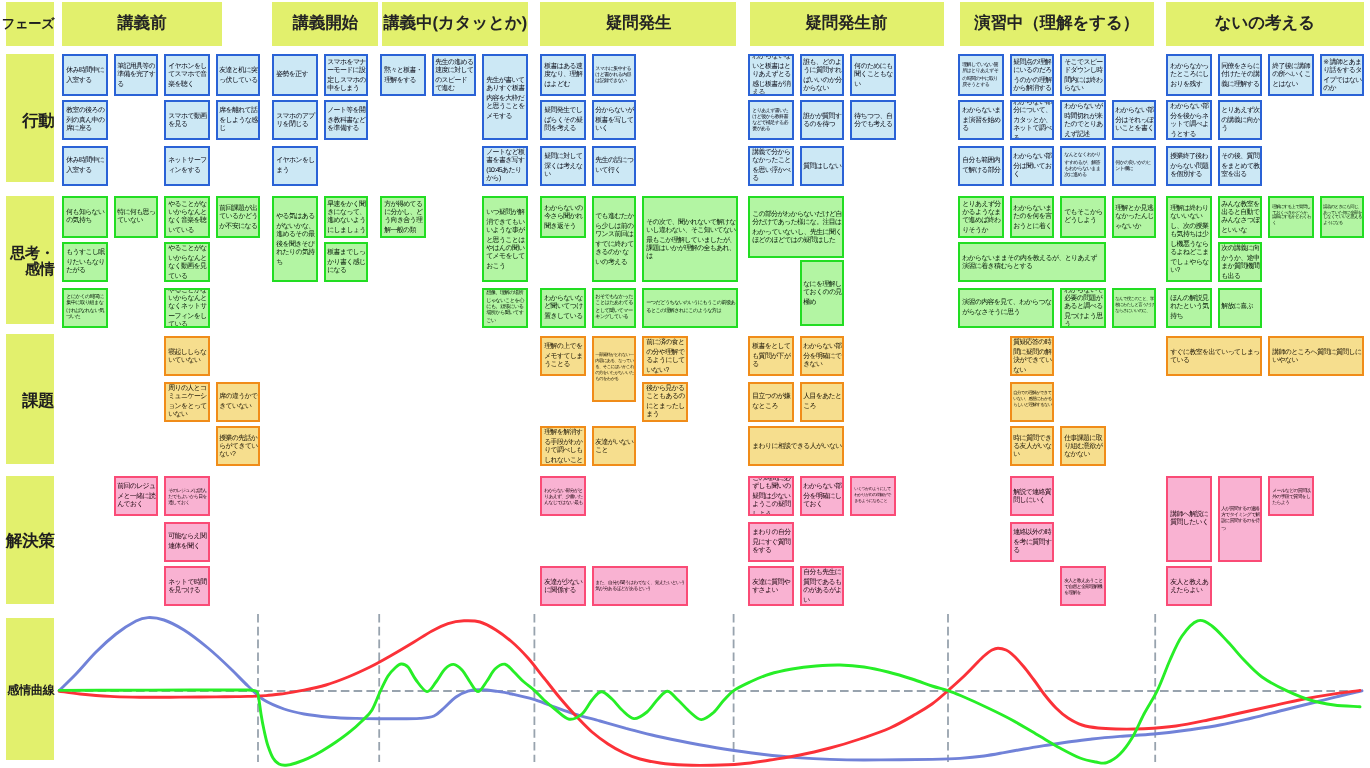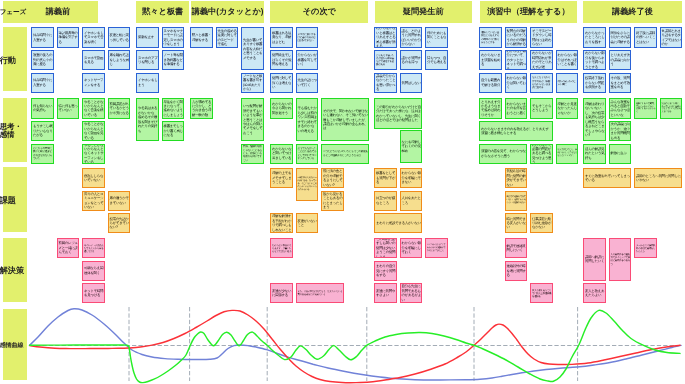--- a/index.html
+++ b/index.html
@@ -8,46 +8,46 @@
        font-family:"Liberation Sans","DejaVu Sans",sans-serif;
        -webkit-font-smoothing:antialiased;text-rendering:geometricPrecision;}
   #map{position:relative;width:685px;height:384px;}
   .hdr{position:absolute;background:#e2f06d;display:flex;align-items:center;
        justify-content:center;color:#242424;font-size:8.2px;font-weight:bold;
        letter-spacing:0px;white-space:nowrap;}
   .rowlab{position:absolute;background:#e2f06d;display:flex;align-items:center;
        justify-content:center;color:#1f1f1f;font-size:8.2px;font-weight:bold;
        text-align:center;line-height:8.5px;width:24.4px;left:2.9px;
        white-space:pre-line;letter-spacing:-0.1px;}
-  .rowlab>span{display:block;width:34px;margin-left:-3.2px;text-align:left;
+  .rowlab>span{display:block;width:34px;margin-left:-3.2px;text-align:right;
        position:relative;top:1.6px;white-space:pre;}
   .card{position:absolute;box-sizing:border-box;overflow:hidden;
         display:flex;align-items:center;
         padding:0.4px 0.1px 0.4px 1.1px;}
   .card>span{display:block;width:100%;
         line-height:4.45px;letter-spacing:-0.3px;word-break:break-all;
         font-size:3.45px;}
   .a{background:#cce8f5;border:1.15px solid #2a62d6;color:#060612;}
   .t{background:#b3f5a3;border:1.05px solid #22dd22;color:#031505;}
   .i{background:#f6de8e;border:1.05px solid #f08c19;color:#160f02;}
   .s{background:#f9b2d2;border:1.25px solid #fa4b76;color:#18030b;}
   #curvesvg{position:absolute;left:0;top:0;}
 </style>
 </head>
 <body>
 
 <div id="map">
   <div id="headers">
-      <div class="hdr" style="left:18px;top:1.1px;width:80px;height:22px">講義前</div>
-      <div class="hdr" style="left:136.3px;top:1.1px;width:52.8px;height:22px">黙々と板書</div>
+      <div class="hdr" style="left:31px;top:1.1px;width:80px;height:22px">講義前</div>
+      <div class="hdr" style="left:136.3px;top:1.1px;width:52.8px;height:22px">講義開始</div>
       <div class="hdr" style="left:191px;top:1.1px;width:73.3px;height:22px">講義中(カタッとか)</div>
-      <div class="hdr" style="left:270.4px;top:1.1px;width:97.9px;height:22px">その次で</div>
+      <div class="hdr" style="left:270.4px;top:1.1px;width:97.9px;height:22px">疑問発生</div>
       <div class="hdr" style="left:374.5px;top:1.1px;width:97.4px;height:22px">疑問発生前</div>
       <div class="hdr" style="left:479.8px;top:1.1px;width:97.2px;height:22px">演習中（理解をする）</div>
-      <div class="hdr" style="left:583.3px;top:1.1px;width:98.3px;height:22px">講義終了後</div>
+      <div class="hdr" style="left:583.3px;top:1.1px;width:98.3px;height:22px">ないの考える</div>
     </div>
   <div id="rowlabels">
       <div class="rowlab" style="top:1.1px;height:22px"><span style="font-size: 6.6px;">フェーズ</span></div>
       <div class="rowlab" style="top:27.3px;height:64px"><span>行動</span></div>
       <div class="rowlab" style="top:97.5px;height:64.5px"><span style="font-size: 7.5px; font-family: Liberation Serif, serif;">思考・
 感情</span></div>
       <div class="rowlab" style="top:167.2px;height:64.8px"><span>課題</span></div>
       <div class="rowlab" style="top:237.5px;height:64.5px"><span>解決策</span></div>
       <div class="rowlab" style="top:308.8px;height:71.2px"><span style="font-size: 6px;">感情曲線</span></div>
     </div>

